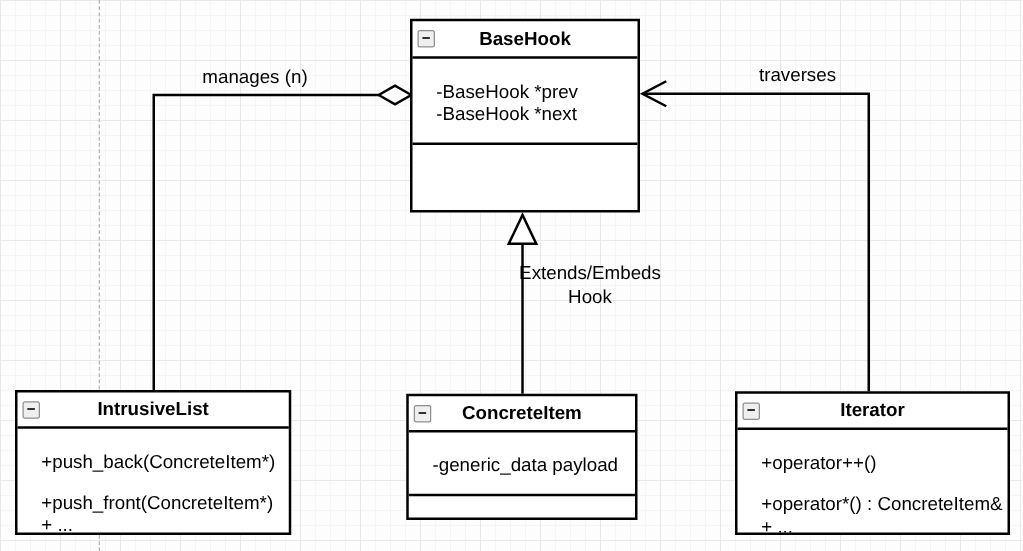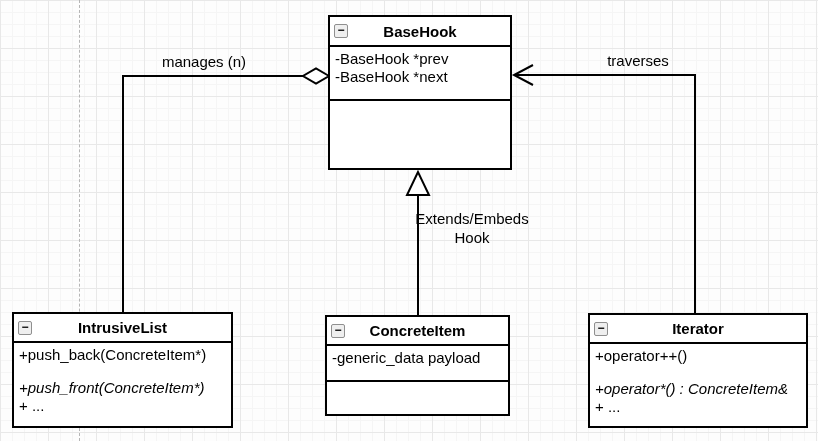--- a/index.html
+++ b/index.html
@@ -48,25 +48,25 @@
   .uml-title.abstract .uml-name { }
   .collapse-btn {
     position: absolute; left: 4px; top: 50%; transform: translateY(-50%);
     width: 14px; height: 14px;
     border: 1px solid #8f8f8f; border-radius: 2px; background: #efefef;
     font-size: 12px; line-height: 11px; text-align: center;
     color: #000; cursor: pointer; user-select: none;
   }
   .uml-section {
     flex: 0 0 auto; border-bottom: 2px solid var(--stroke, #000);
-    padding: 3px 5px; font-size: 15px; line-height: 18px; overflow: hidden;
+    padding: 3px 19px; font-size: 15px; line-height: 18px; overflow: hidden; margin-top: 15px;
   }
   .uml-section.last { border-bottom: none; flex: 1 1 auto; }
   .uml-member { white-space: nowrap; }
-  .uml-member.gap-above { margin-top: 15px; font-style: italic; }
+  .uml-member.gap-above { margin-top: 15px; }
 </style>
 </head>
 <body>
 
 <div class="canvas">
 
   <div class="page-boundary"></div>
 
   <svg class="edges" width="818" height="441">
     <g>

